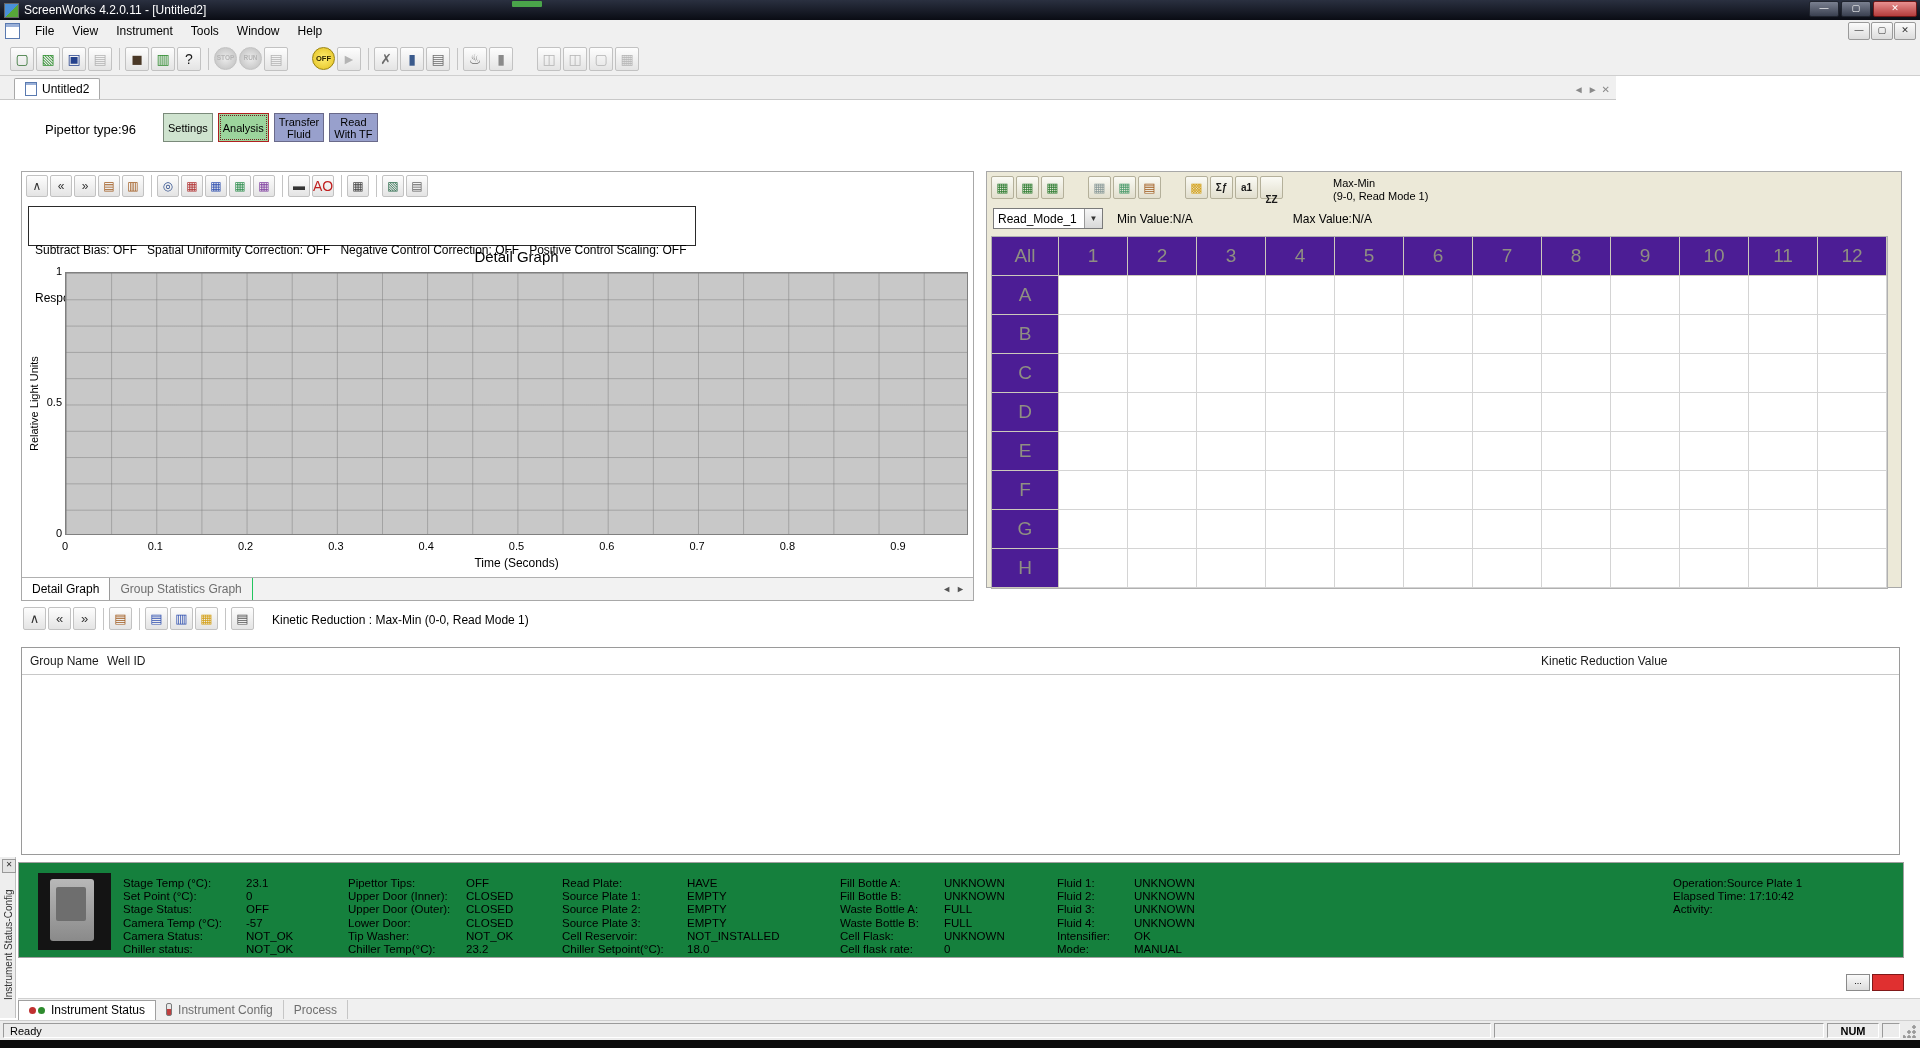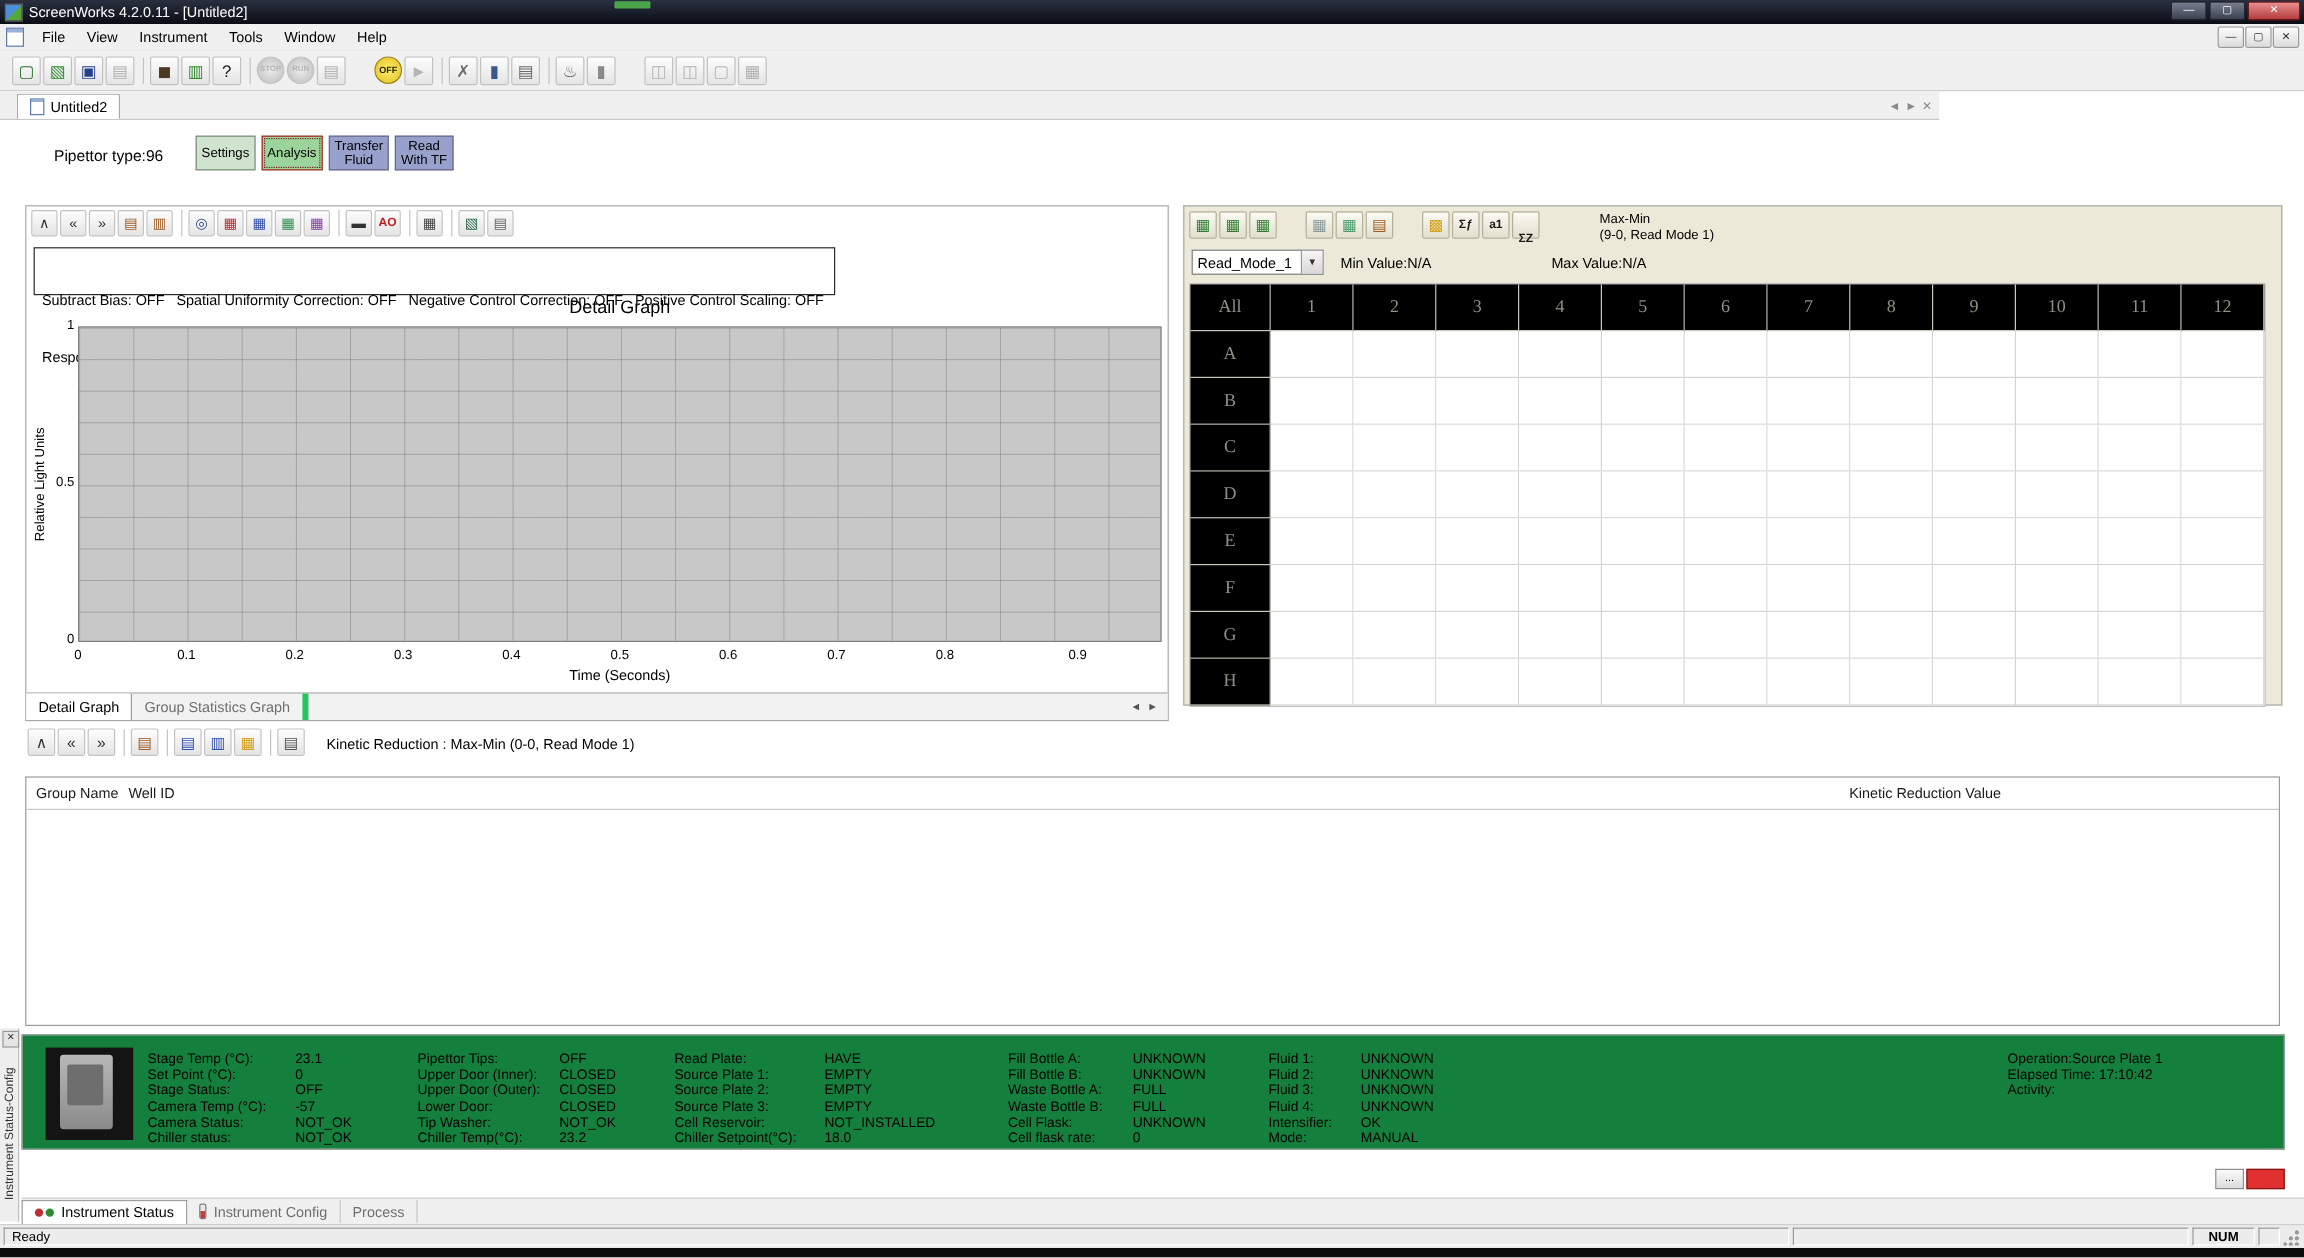--- a/index.html
+++ b/index.html
@@ -32,21 +32,21 @@
            display:flex;align-items:center;padding-left:10px;box-sizing:border-box;}
   .ti{width:24px;height:24px;border:1px solid #c2c2c2;border-radius:2px;margin-right:2px;
       background:linear-gradient(#fdfdfd,#e4e4e4);display:flex;align-items:center;justify-content:center;
       font-size:14px;box-sizing:border-box;}
   .ti span{line-height:1;}
   .ti.dis span{color:#b4b4b4 !important;}
   .ti.circle{border-radius:50%;width:23px;height:23px;background:radial-gradient(#ececec,#bcbcbc);}
   .ti.circle span{font-size:6.5px;font-weight:bold;color:#707070;}
   .ti.circleyellow{border-radius:50%;width:23px;height:23px;background:radial-gradient(#ffee70,#e2bf1e);border-color:#9a8410;}
   .ti.circleyellow span{font-size:7.5px;font-weight:bold;color:#2a2200;}
-  .ti.ao span{font-size:10px;font-weight:bold;}
+  .ti.ao span{font-size:14px;font-weight:normal;}
   .tb-sep{width:1px;height:22px;background:#c4c4c4;margin:0 5px;}
   .tb-gap{width:22px;height:1px;}
 
   
   .tabrow{left:0;top:76px;width:1616px;height:23px;background:#f0f0f0;border-bottom:1px solid #c8c8c8;
           display:flex;align-items:flex-end;}
   .doc-tab{height:20px;margin-left:14px;background:#fff;border:1px solid #a8a8a8;border-bottom:none;
            display:flex;align-items:center;padding:0 10px;font-size:12px;border-radius:2px 2px 0 0;}
   .doc-tab .dicon{width:10px;height:12px;background:#fff;border:1px solid #5a7ab0;margin-right:5px;
                   box-shadow:inset 0 2px 0 #9ab0d8;}
@@ -71,21 +71,21 @@
         background-image:linear-gradient(to right,rgba(125,125,125,.5) 1px,transparent 1px),
                          linear-gradient(to bottom,rgba(125,125,125,.5) 1px,transparent 1px);
         background-size:45.15px 26.3px;box-sizing:border-box;}
   .ylabel{position:absolute;left:4px;top:100px;height:263px;width:16px;writing-mode:vertical-rl;
           transform:rotate(180deg);display:flex;align-items:center;justify-content:center;font-size:11px;}
   .ytick{position:absolute;width:34px;text-align:right;font-size:11px;}
   .xtick{position:absolute;top:368px;transform:translateX(-50%);font-size:11px;}
   .xlabel{position:absolute;left:43px;top:384px;width:903px;text-align:center;font-size:12px;}
   .gtabs{position:absolute;left:0;bottom:0;width:100%;height:22px;border-top:1px solid #b0b0b0;
          display:flex;align-items:stretch;background:#f2f2f2;}
-  .gtab{display:flex;align-items:center;padding:0 10px;font-size:12px;border-right:5px solid #22c55e;}
+  .gtab{display:flex;align-items:center;padding:0 10px;font-size:12px;border-right:1px solid #22c55e;}
   .gtab.active{background:#fff;font-weight:normal;border-right:1px solid #9a9a9a;}
   .gtab.inactive{color:#6e6e6e;}
   .gtab-nav{margin-left:auto;display:flex;align-items:center;gap:5px;color:#555;font-size:9px;padding-right:8px;}
 
   
   .plate-panel{left:986px;top:171px;width:916px;height:417px;border:1px solid #a8a8a8;background:#ece9d8;box-sizing:border-box;}
   .pp-toolbar{position:absolute;left:4px;top:4px;display:flex;align-items:center;}
   .pp-toolbar .ti{width:23px;height:23px;font-size:13px;background:linear-gradient(#fafaf4,#e2dfce);border-color:#b4b09a;}
   .ti.txt span{font-size:10px;font-weight:bold;}
   .reduction-label{position:absolute;left:346px;top:5px;font-size:11px;line-height:13px;}
@@ -94,21 +94,21 @@
          font-size:12px;box-sizing:border-box;}
   .combo .val{flex:1;padding-left:4px;}
   .combo .combo-arrow{width:17px;height:100%;border-left:1px solid #9a9a9a;background:linear-gradient(#f6f6f6,#d8d8d8);
          font-size:8px;display:flex;align-items:center;justify-content:center;color:#333;}
   .mm-label{font-size:12px;margin-left:14px;}
   .mm-label.max{margin-left:100px;}
   .plate-grid{position:absolute;left:4px;top:64px;display:grid;grid-template-columns:67px repeat(12,69px);
               grid-auto-rows:39px;border:1px solid #b0b0b0;background:#fff;}
   .pcell{border-right:1px solid #ccc9bb;border-bottom:1px solid #ccc9bb;display:flex;align-items:center;
          justify-content:center;box-sizing:border-box;}
-  .phead,.prow{background:#000000;color:#8f8f82;font-size:15px;font-family:Liberation Serif, serif;}
+  .phead,.prow{background:#4c1d95;color:#8f8f82;font-size:19px;}
   .pwell{background:#fff;border-right:1px solid #d4d4d4;border-bottom:1px solid #d4d4d4;}
 
   
   .kinetic{left:21px;top:607px;width:1881px;height:250px;}
   .kin-toolbar{position:absolute;left:2px;top:0;display:flex;align-items:center;}
   .kin-toolbar .ti{width:23px;height:23px;font-size:13px;}
   .kin-title{position:absolute;left:251px;top:6px;font-size:12px;}
   .kin-table{position:absolute;left:0;top:40px;width:1879px;height:208px;border:1px solid #9a9a9a;background:#fff;box-sizing:border-box;}
   .kin-head{position:absolute;top:6px;font-size:12px;color:#1a1a1a;}
   .kin-rule{position:absolute;left:0;top:26px;width:100%;height:1px;background:#c8c8c8;}

